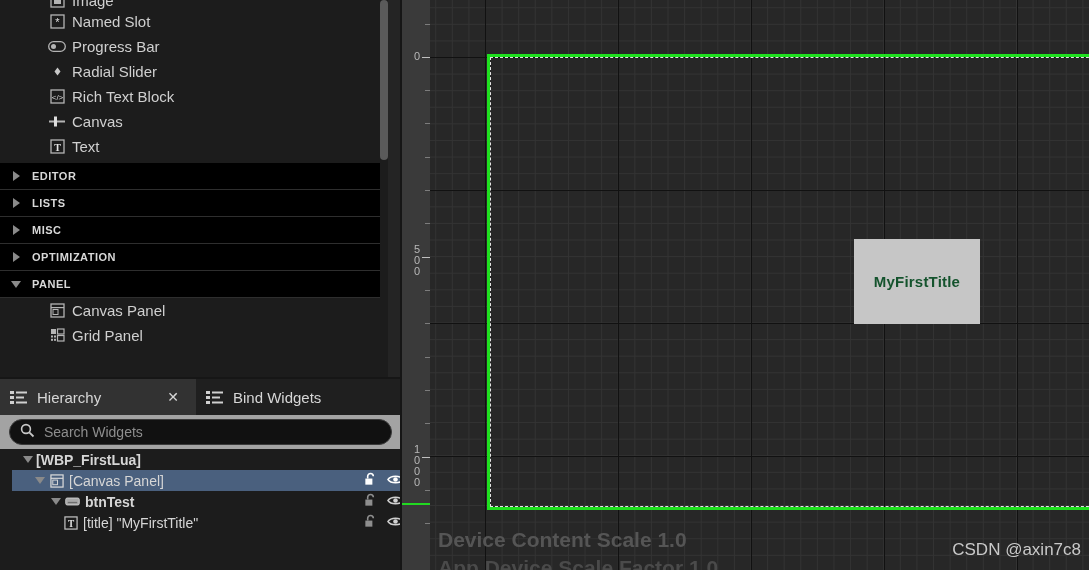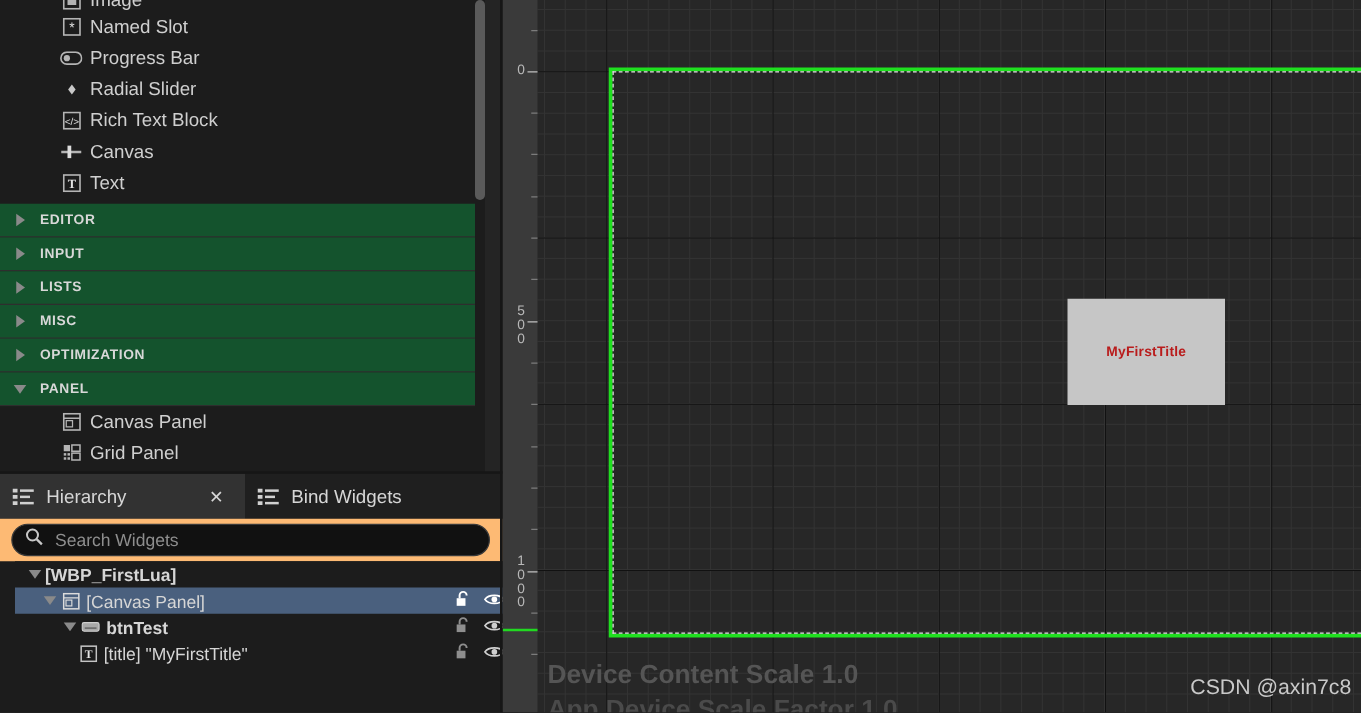--- a/index.html
+++ b/index.html
@@ -31,21 +31,21 @@
   }
   .pal-item .ico {
     width: 20px; height: 16px; margin-right: 5px;
     display: flex; align-items: center; justify-content: center;
     flex: 0 0 auto;
   }
   .pal-item .lbl { white-space: nowrap; }
 
   .pal-cat {
     height: 27px; display: flex; align-items: center;
-    background: #14532d; color: #d8d8d8;
+    background: #000000; color: #d8d8d8;
     font-size: 11px; font-weight: bold; letter-spacing: .5px;
     padding-left: 8px;
     border-bottom: 1px solid #2e2e2e;
   }
   .pal-cat .tri { width: 16px; height: 16px; margin-right: 8px; flex:0 0 auto;
                   display:flex; align-items:center; justify-content:center;}
 
   .tri-right, .tri-down {
     width: 0; height: 0; display: block;
   }
@@ -85,21 +85,21 @@
   #tab-hier { left: 0; width: 196px; }
   #tab-bind { left: 196px; width: 160px; }
   #tab-close {
     position: absolute; left: 166px; top: 11px;
     width: 14px; height: 14px; color: #d6d6d6; font-size: 14px;
     line-height: 14px; text-align: center; cursor: pointer;
   }
 
   #search-wrap {
     position: absolute; left: 0; top: 36px; width: 402px; height: 34px;
-    background: #fdba74; padding: 4px 10px 4px 9px;
+    background: #a3a3a3; padding: 4px 10px 4px 9px;
   }
   #search-box {
     width: 100%; height: 26px; background: #111111;
     border: 1px solid #3a3a3a; border-radius: 13px;
     display: flex; align-items: center; padding-left: 10px;
   }
   #search-text { color: #8e8e8e; font-size: 14px; margin-left: 9px; }
 
   #tree { position: absolute; left: 0; top: 70px; width: 402px; height: 121px; background:#1c1c1c;margin-left:12px;}
   .tnode {
@@ -161,21 +161,21 @@
   #sel-rect-dash {
     position: absolute; left: 0; top: 0; right: 0; bottom: 0;
     border: 1px dashed #e6e6e6;
   }
 
   #btn-widget {
     position: absolute; left: 424px; top: 239px; width: 126px; height: 85px;
     background: #c6c6c6; display: flex; align-items: center; justify-content: center;
   }
   #btn-widget .btxt {
-    color: #b91c1c; font-size: 11px; font-weight: bold; letter-spacing: .2px;
+    color: #14532d; font-size: 15px; font-weight: bold; letter-spacing: .2px;
   }
 
   #dev-scale {
     position: absolute; left: 8px; top: 528px;
     color: #555555; font-size: 21px; font-weight: bold;
     white-space: nowrap;
   }
   #dev-scale2 {
     position: absolute; left: 8px; top: 556px;
     color: #4a4a4a; font-size: 21px; font-weight: bold;
@@ -272,26 +272,20 @@
               </svg>
           </span>
           <span class="lbl">Text</span>
         </div>
 
         <div class="pal-cat" style="margin-top:4px">
           <span class="tri">
               <i class="tri-right"></i>
             </span>
           <span>EDITOR</span>
-        </div>
-        <div class="pal-cat">
-          <span class="tri">
-              <i class="tri-right"></i>
-            </span>
-          <span>INPUT</span>
         </div>
         <div class="pal-cat">
           <span class="tri">
               <i class="tri-right"></i>
             </span>
           <span>LISTS</span>
         </div>
         <div class="pal-cat">
           <span class="tri">
               <i class="tri-right"></i>

